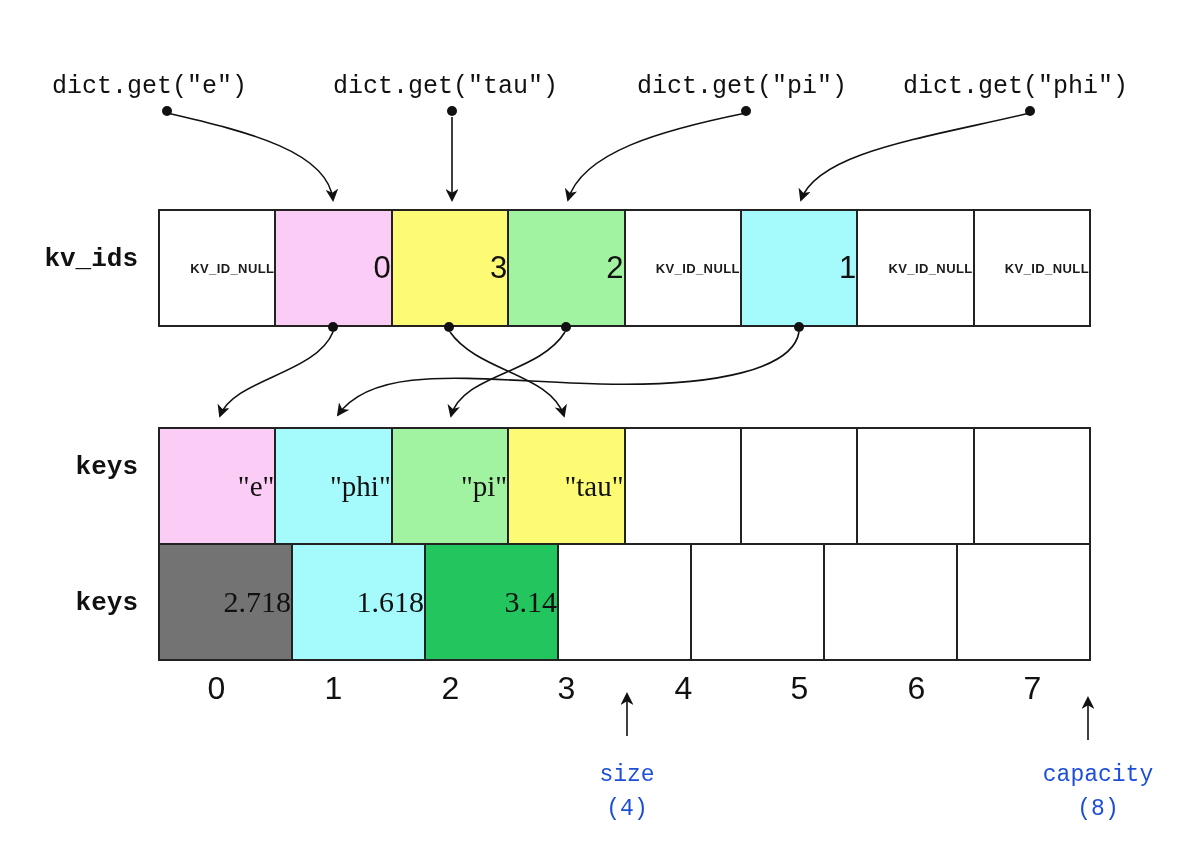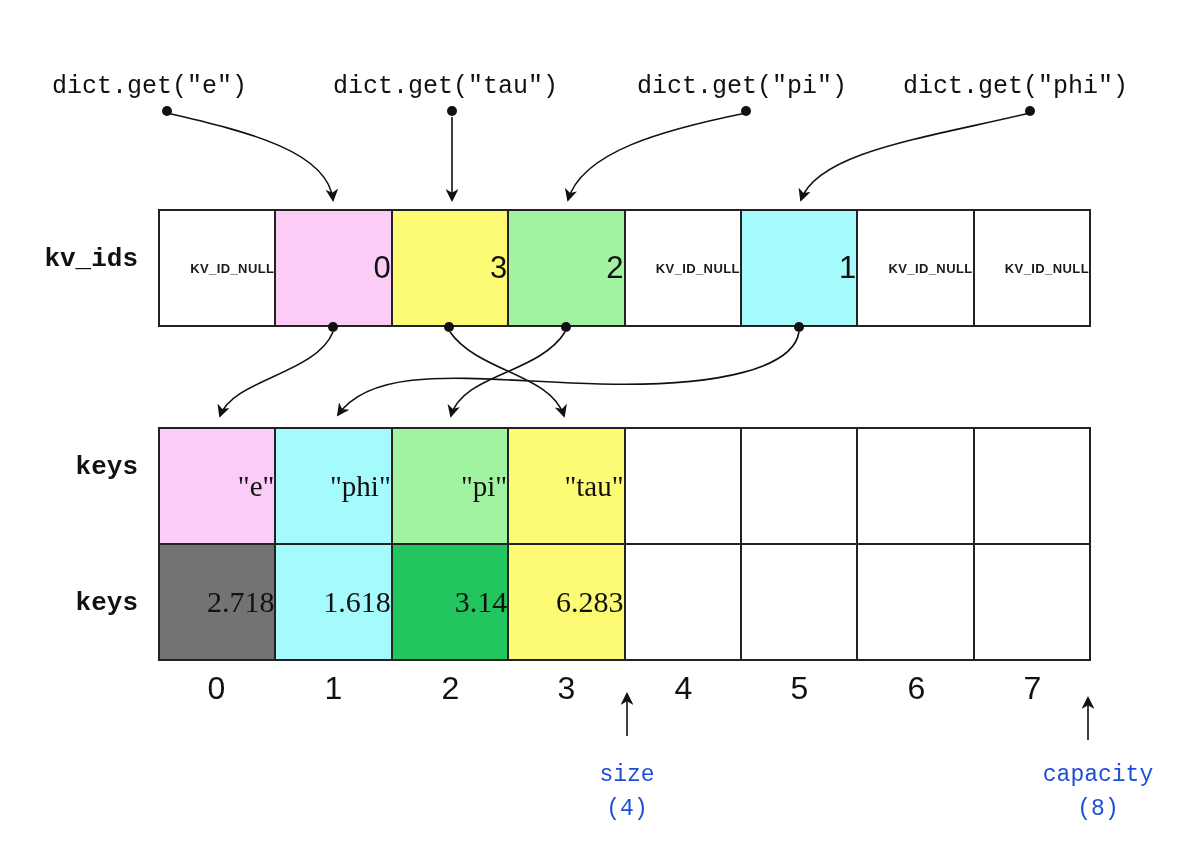--- a/index.html
+++ b/index.html
@@ -137,23 +137,20 @@
   <div class="array" id="vals-array">
     <div class="cell" style="background-color: #737373;">
         <span class="val-text">2.718</span>
       </div>
     <div class="cell" style="background-color: rgb(165, 251, 251);">
         <span class="val-text">1.618</span>
       </div>
     <div class="cell" style="background-color: #22c55e;">
         <span class="val-text">3.14</span>
       </div>
-    <div class="cell" style="background-color: rgb(253, 250, 115);">
-        <span class="val-text">6.283</span>
-      </div>
     <div class="cell" style="background-color: rgb(255, 255, 255);">
         <span class="val-text"></span>
       </div>
     <div class="cell" style="background-color: rgb(255, 255, 255);">
         <span class="val-text"></span>
       </div>
     <div class="cell" style="background-color: rgb(255, 255, 255);">
         <span class="val-text"></span>
       </div>
     <div class="cell" style="background-color: rgb(255, 255, 255);">

